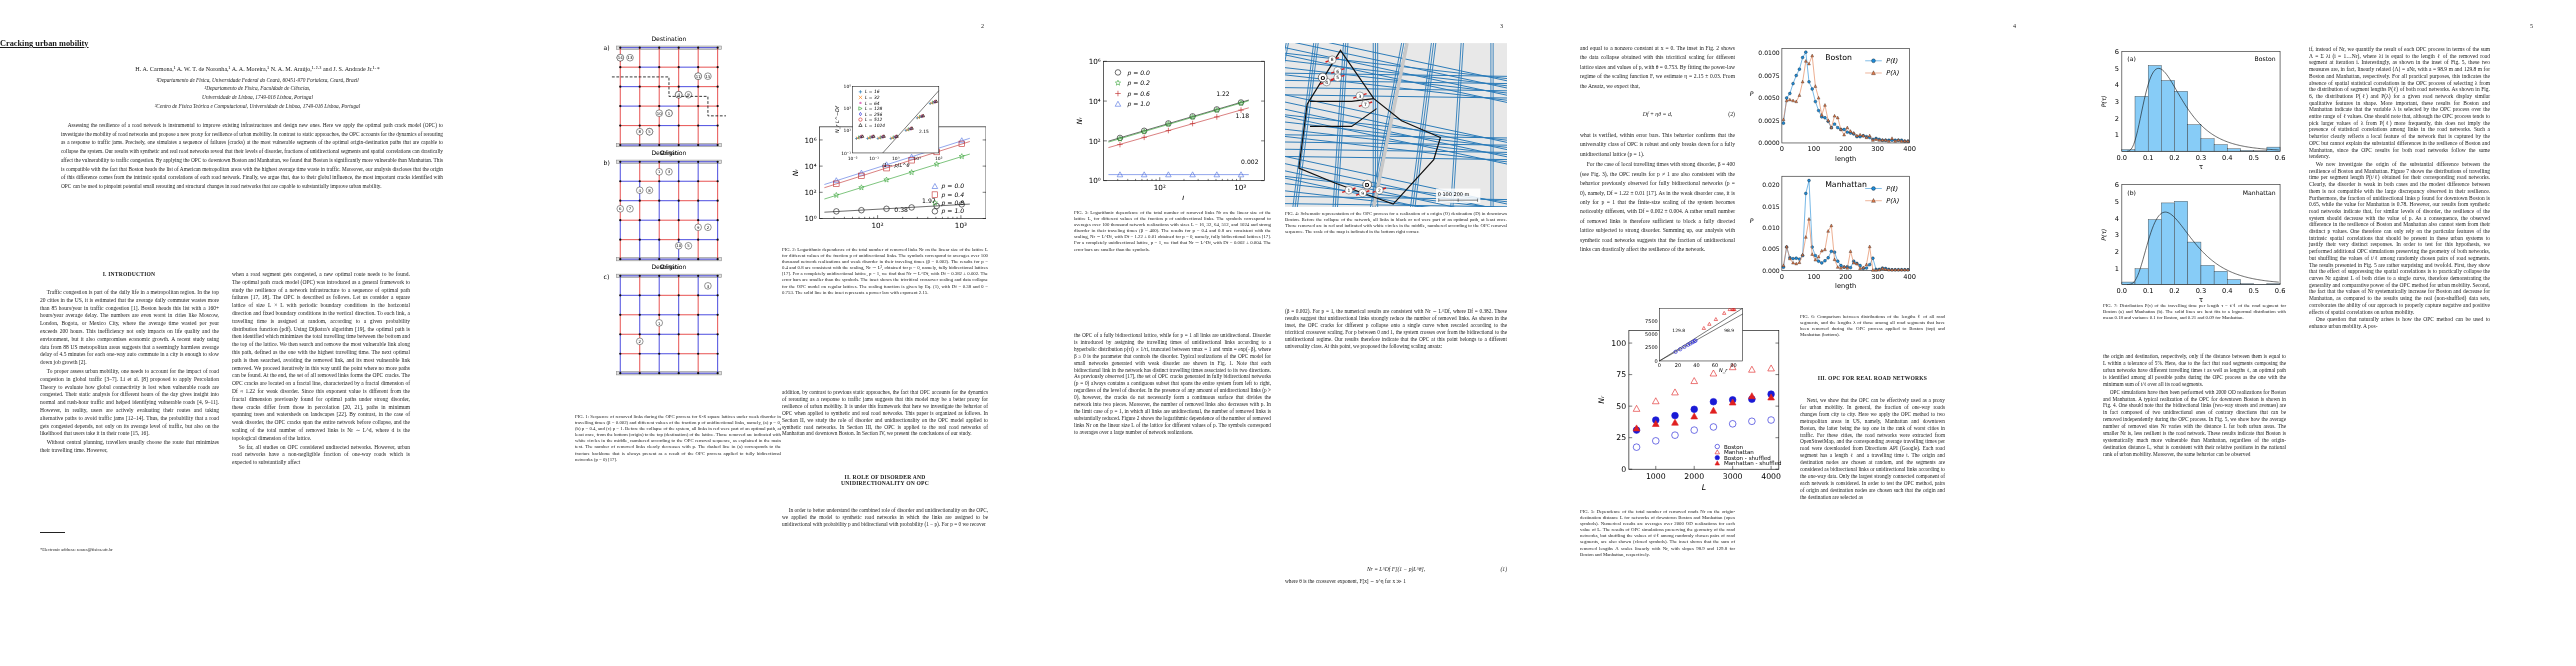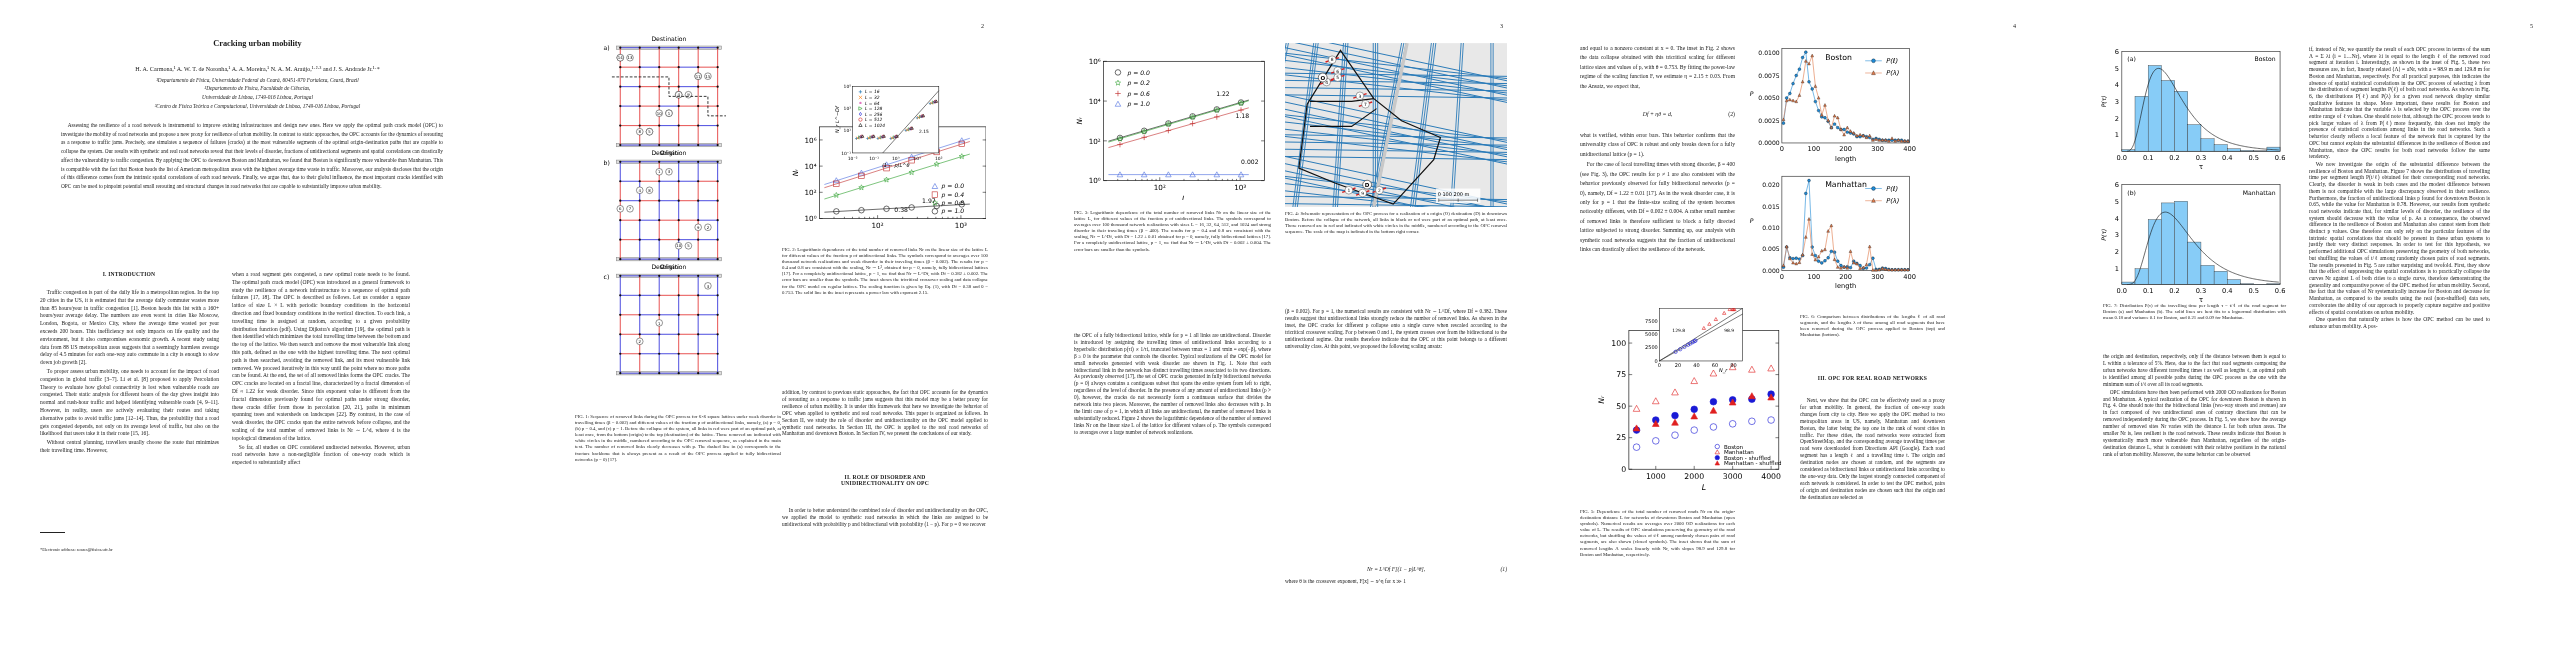--- a/index.html
+++ b/index.html
@@ -5,21 +5,21 @@
   * { box-sizing: border-box; margin: 0; padding: 0; }
   html, body { width: 2576px; height: 667px; background: #ffffff; overflow: hidden; }
   body { font-family: "Liberation Serif", "DejaVu Serif", serif; color: #1a1a1a; position: relative; }
   .page { position: absolute; top: 0; width: 515px; height: 667px; background: #fff; }
   .pnum { position: absolute; top: 23px; font-size: 6.1px; }
   .txt { position: absolute; font-size: 5.3px; line-height: 6.9px; text-align: justify; hyphens: auto; }
   .txt p { text-indent: 6.7px; margin-bottom: 1.1px; }
   .cap { position: absolute; font-size: 4.8px; line-height: 6.1px; text-align: justify; }
   .sec { position: absolute; font-size: 5.6px; font-weight: bold; text-align: center; letter-spacing: 0.2px; }
   .arxiv { position: absolute; left: 3.3px; top: 661px; transform: rotate(-90deg); transform-origin: 0 0; font-size: 21px; color: #8a8a8a; font-family: "Liberation Serif", serif; white-space: nowrap; letter-spacing: 0.6px; }
-  .title { position: absolute; top: 39px; left: 0; width: 515px; text-align: center; font-size: 8.3px; font-weight: bold; }
+  .title { position: absolute; top: 39px; left: 0; width: 515px; text-align: left; font-size: 8.3px; font-weight: bold; text-decoration: underline; }
   .authors { position: absolute; top: 66px; left: 0; width: 515px; text-align: center; font-size: 6.1px; }
   .aff { position: absolute; left: 0; width: 515px; text-align: center; font-size: 5.3px; font-style: italic; line-height: 8.6px; }
   .abstract { position: absolute; top: 121px; left: 61px; width: 382px; font-size: 5.3px; line-height: 8.7px; text-align: justify; text-indent: 6.7px; }
   .fn { position: absolute; font-size: 4.4px; }
   .fnline { position: absolute; width: 25px; border-top: 0.6px solid #222; }
   svg text { font-family: "DejaVu Sans", sans-serif; }
 </style>
 </head>
 <body>
 

